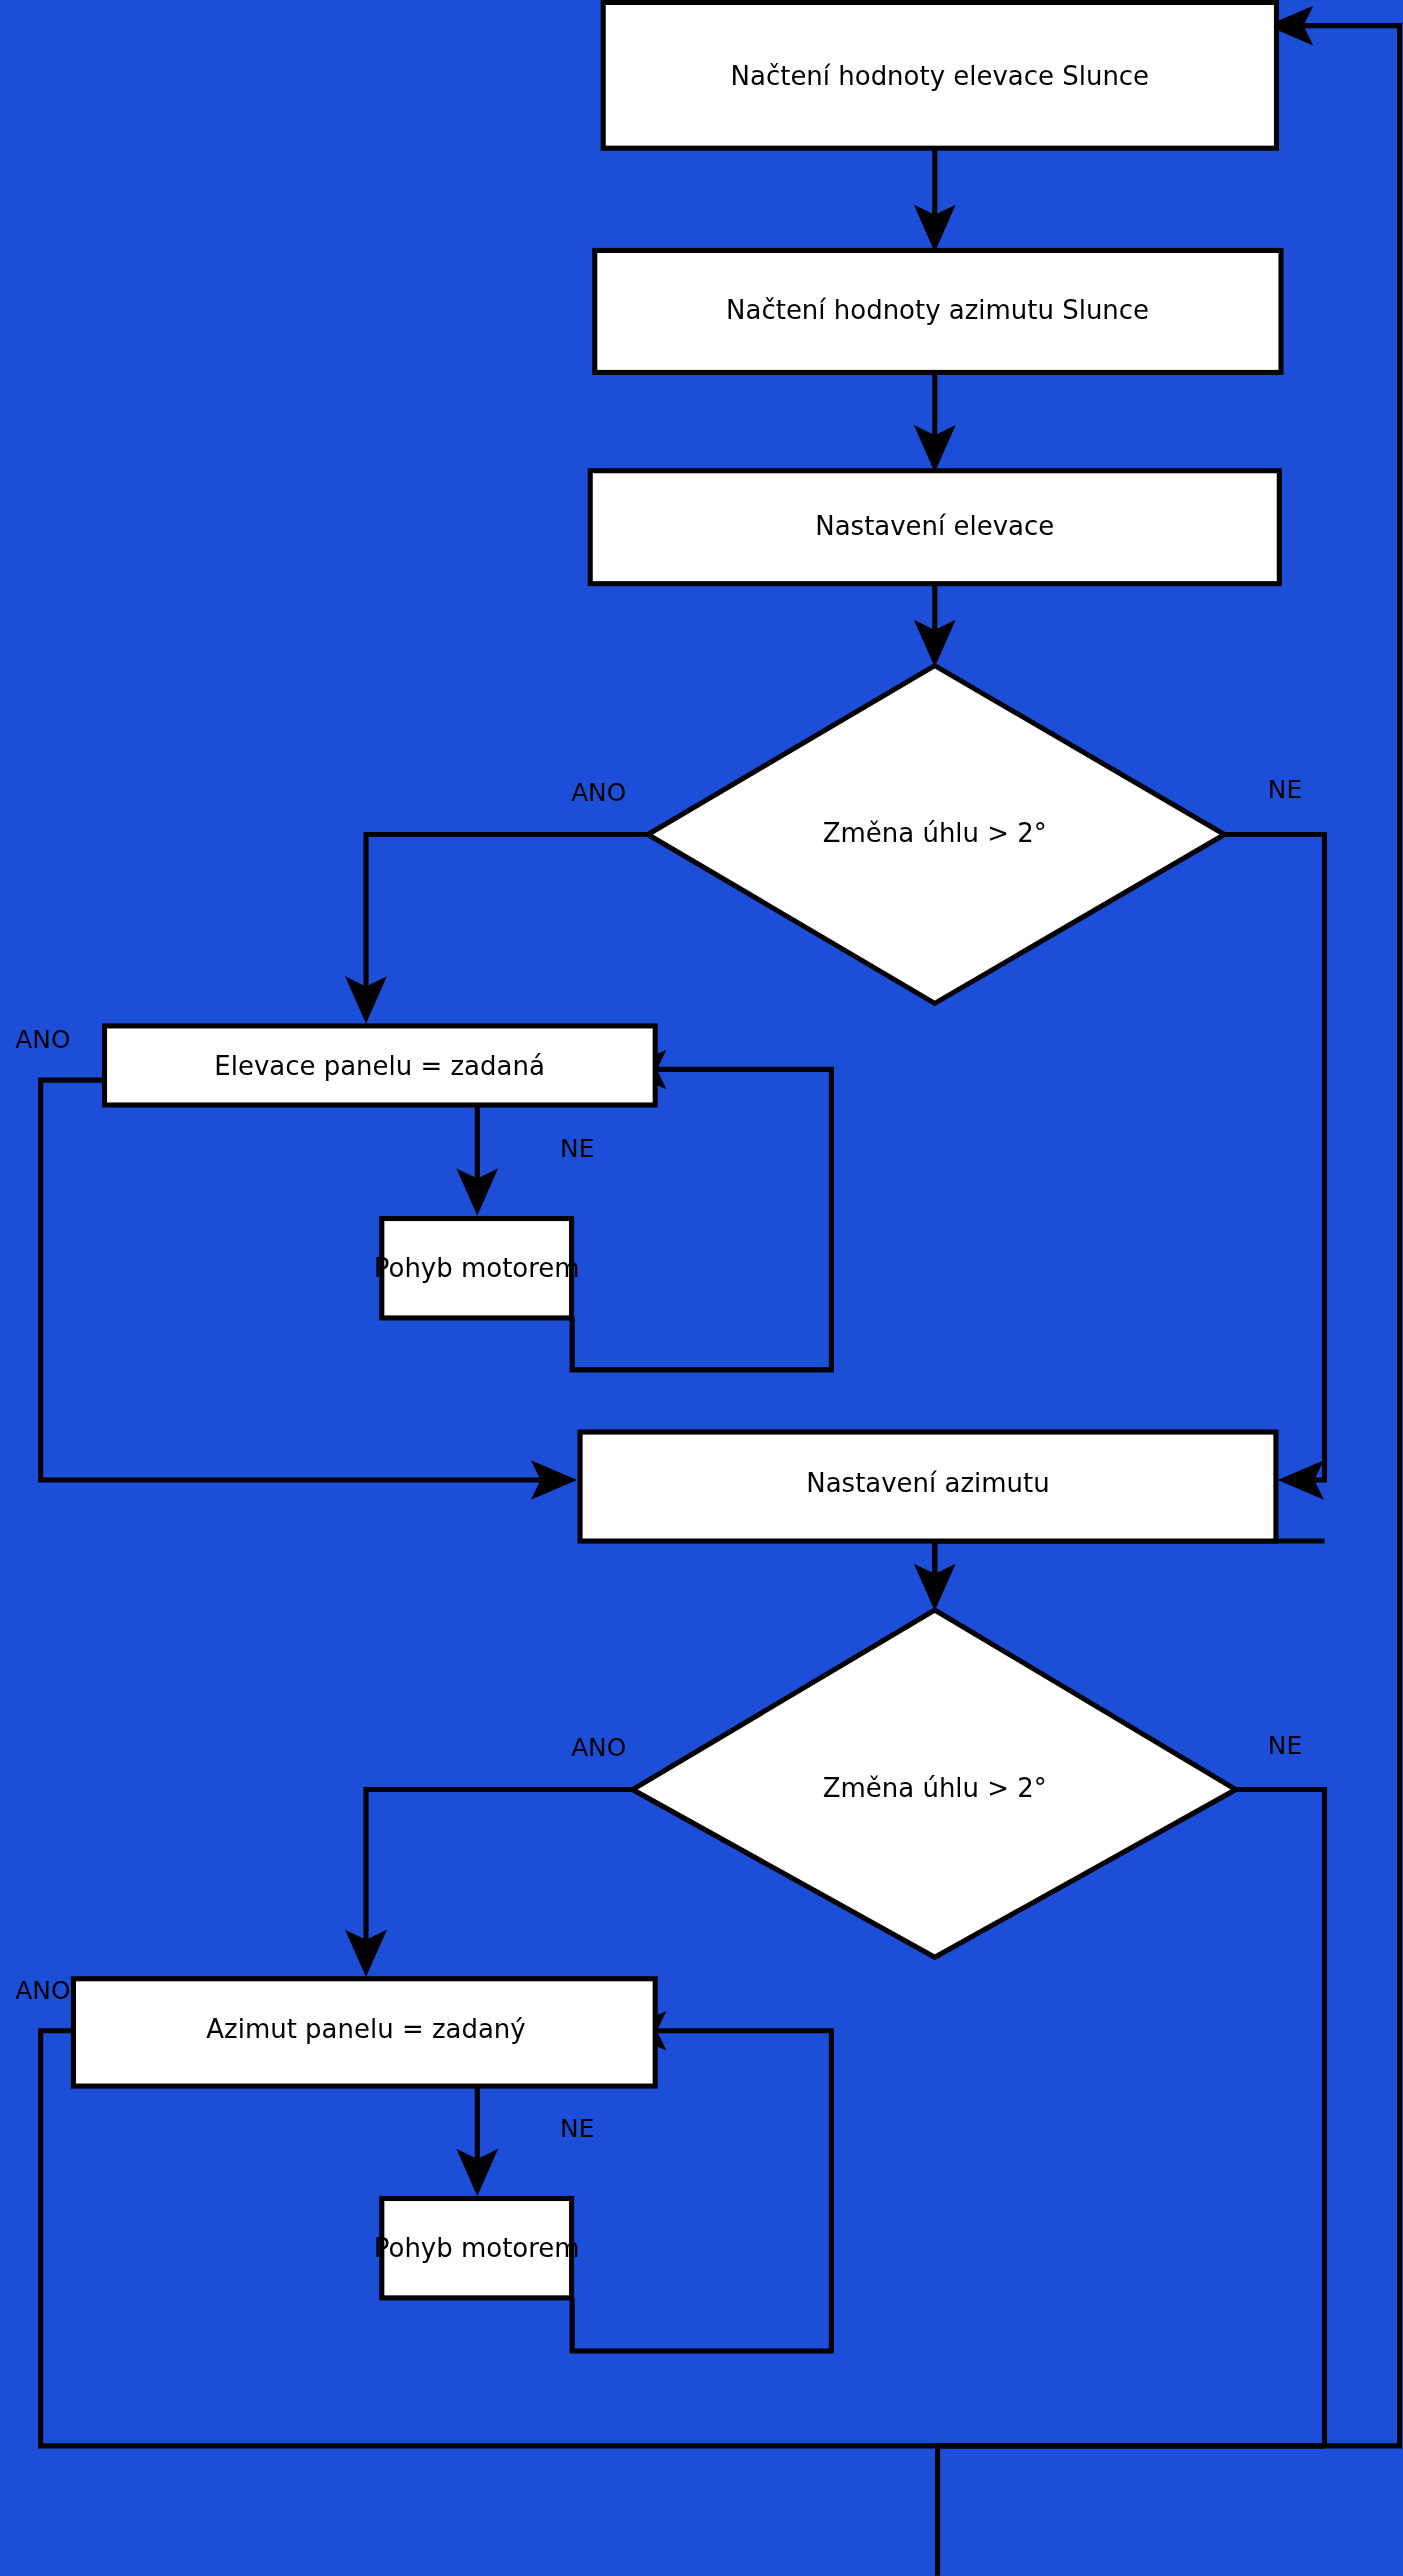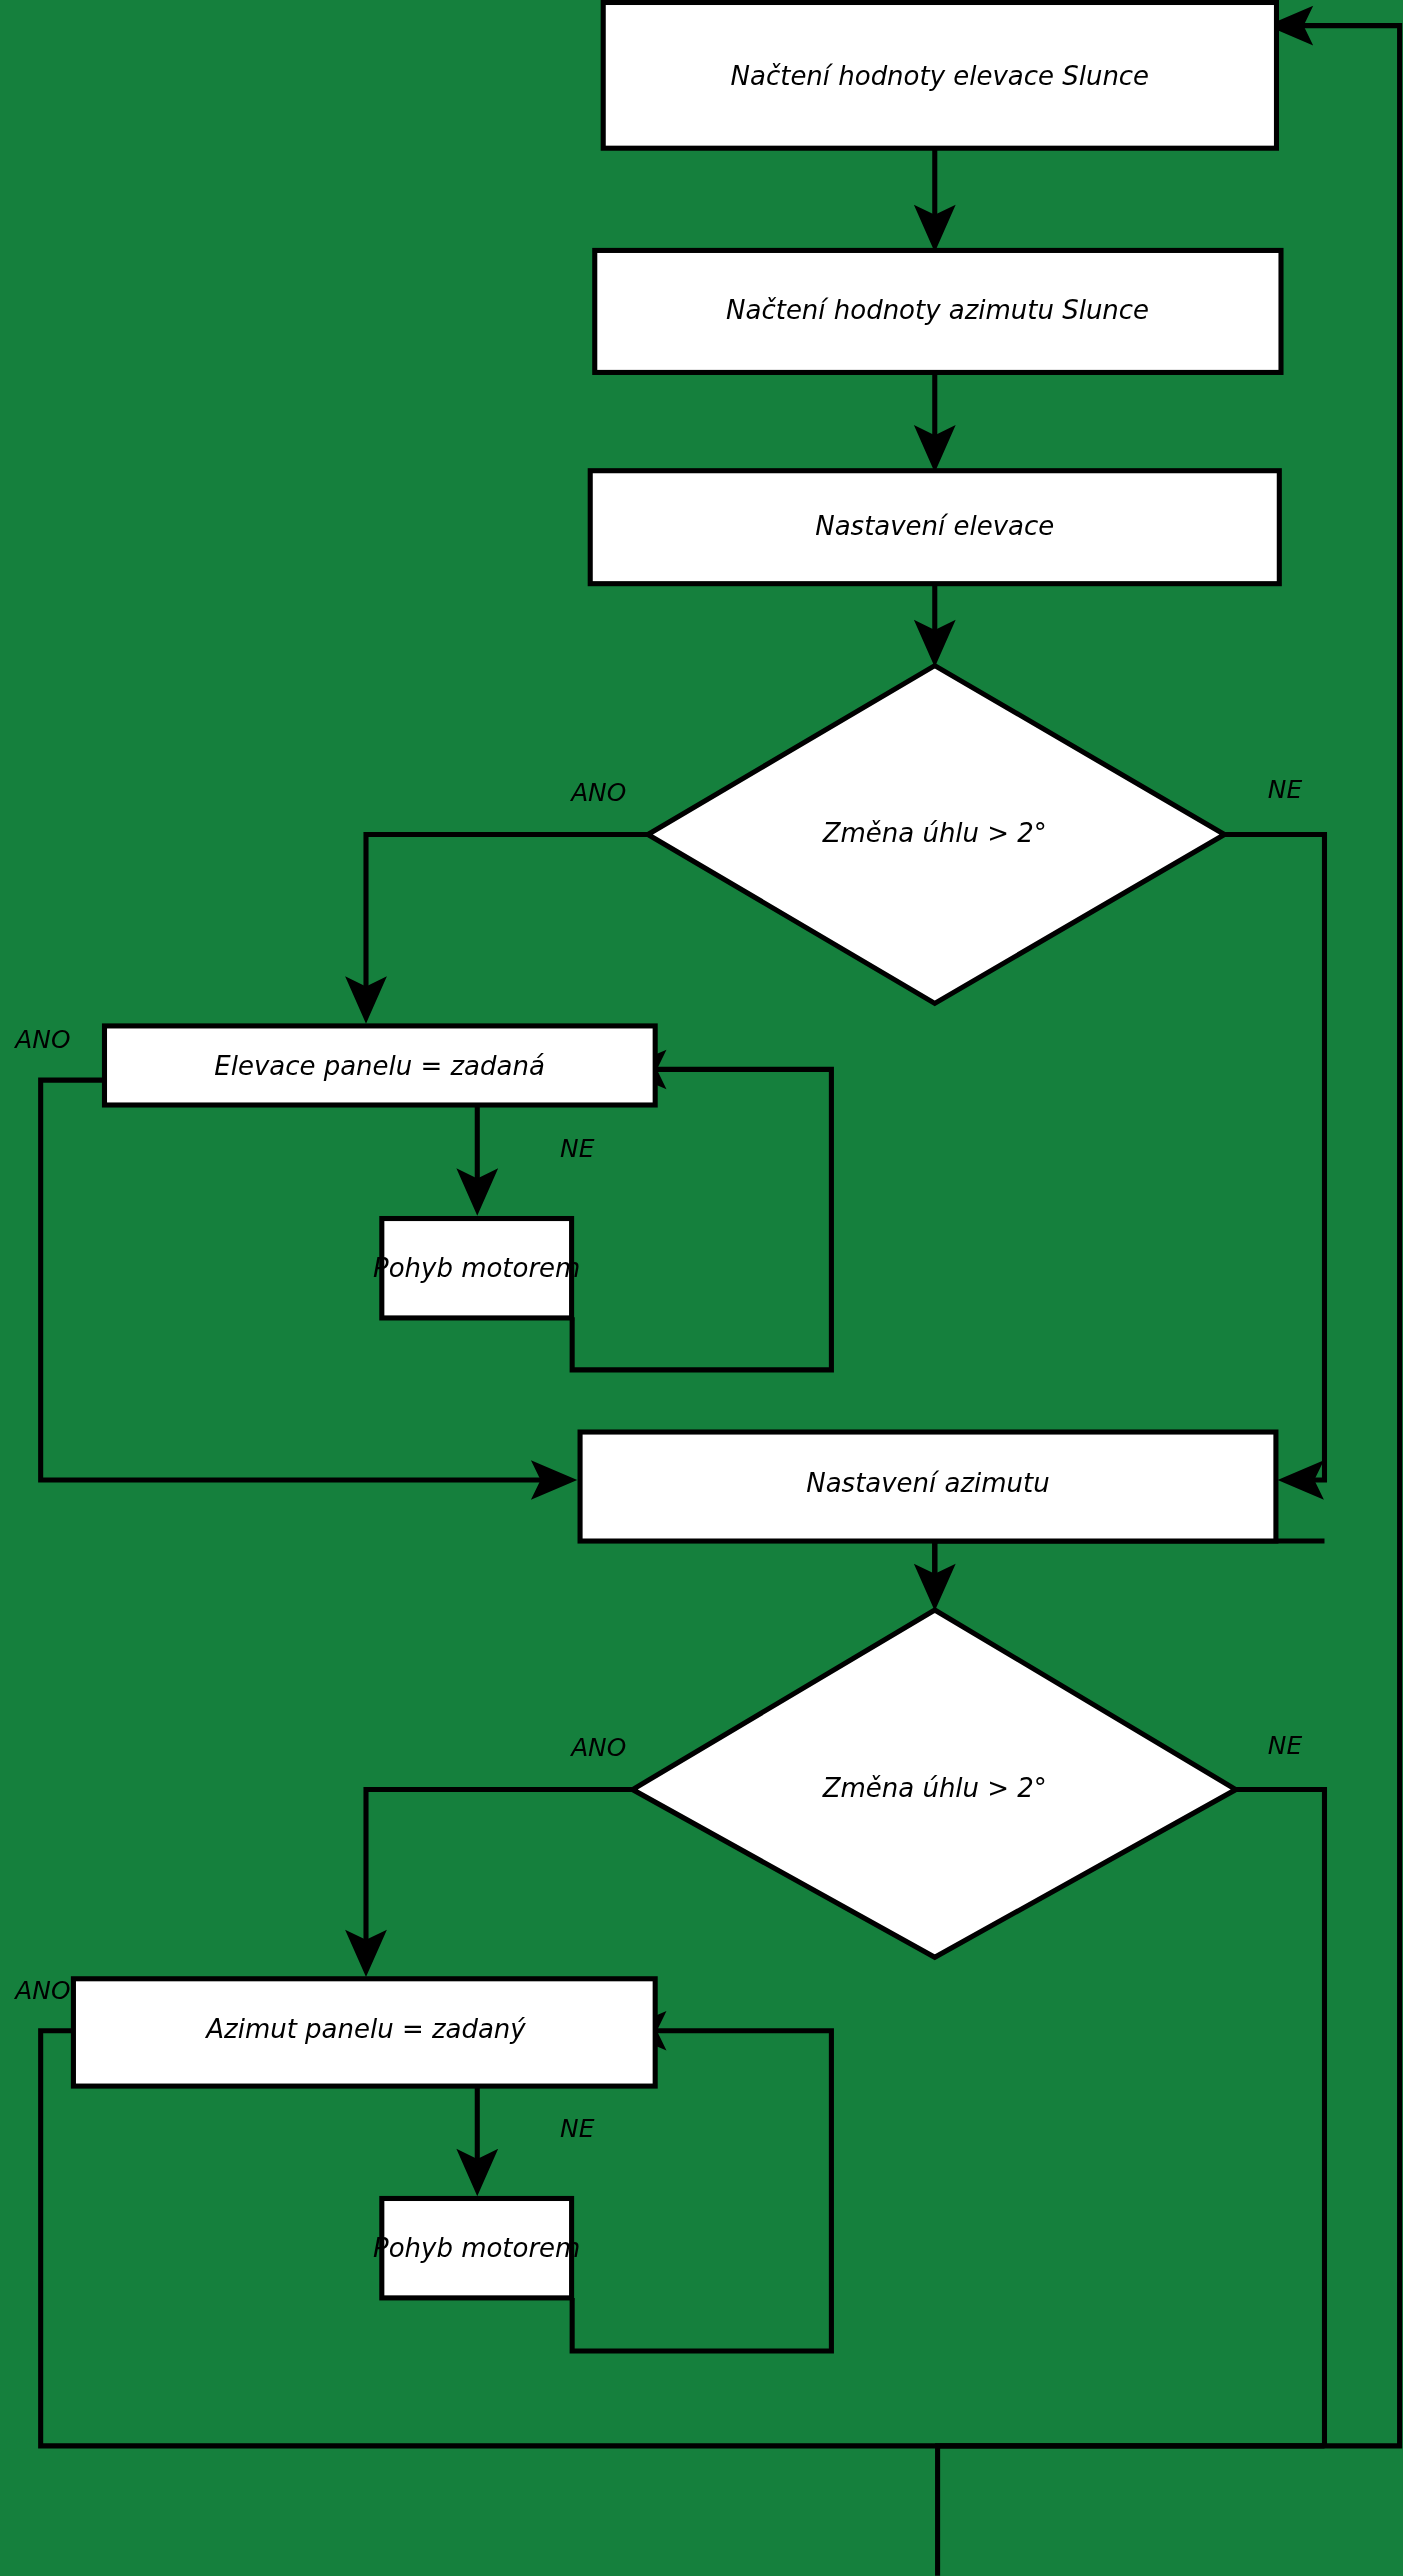--- a/index.html
+++ b/index.html
@@ -4,24 +4,23 @@
 <style>
   html, body {
     margin: 0;
     padding: 0;
     background: #ffffff;
   }
   #page {
     position: relative;
     width: 1403px;
     height: 2576px;
-    background: #15803d;
+    background: #1d4ed8;
     font-family: "DejaVu Sans", "Liberation Sans", sans-serif;
     overflow: hidden;
-    font-style: italic;
   }
   svg#flow {
     position: absolute;
     top: 0;
     left: 0;
     width: 1403px;
     height: 2576px;
     display: block;
   }
   .node-box {

